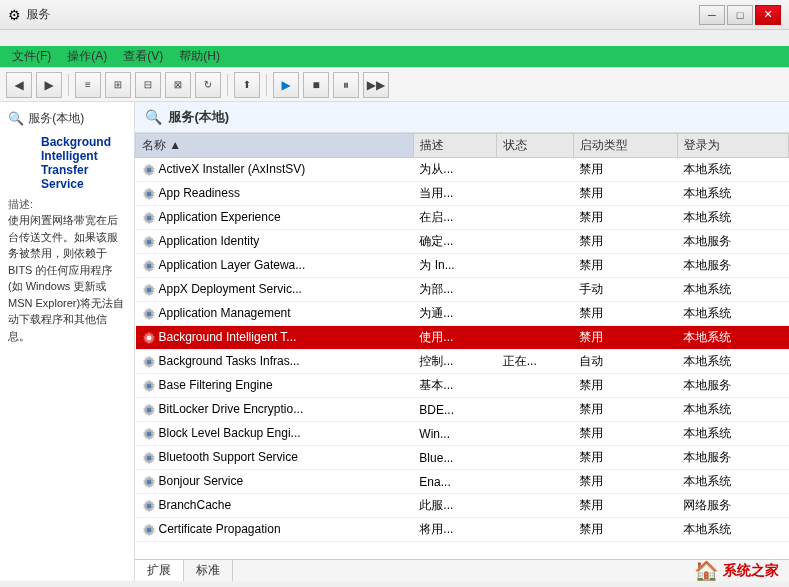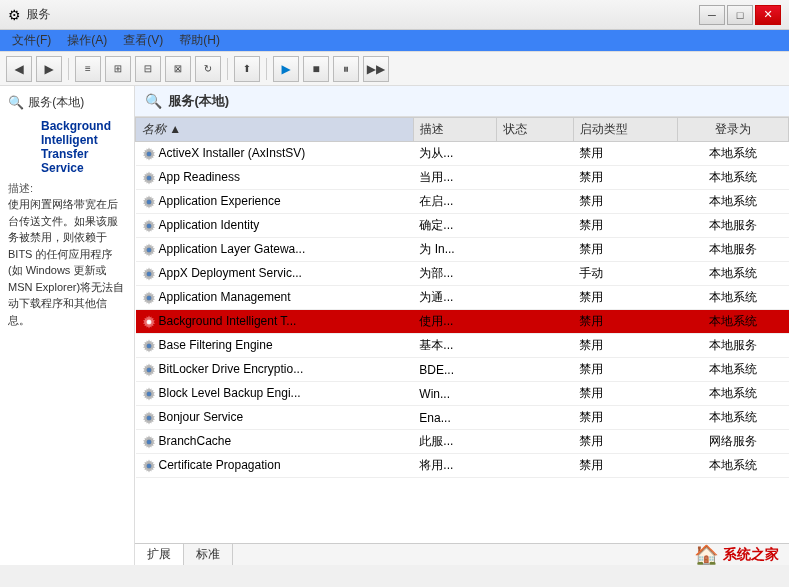--- a/index.html
+++ b/index.html
@@ -48,26 +48,27 @@
       color: #333;
     }
     .win-btn.close-btn {
       background: linear-gradient(to bottom, #e81123, #c40000);
       color: white;
       border-color: #c40000;
     }
 
     
     .menu-bar {
-      background: #3b82f6;
+      background: #22c55e;
       height: 22px;
       display: flex;
       align-items: center;
       border-bottom: 1px solid #ddd;
       padding: 0 4px;
+      margin-top: 16px;
     }
     .menu-item {
       padding: 2px 8px;
       cursor: pointer;
       font-size: 12px;
       color: #333;
     }
 
     
     .toolbar {
@@ -185,28 +186,27 @@
       text-align: left;
       font-size: 12px;
       font-weight: normal;
       color: #333;
       position: sticky;
       top: 0;
       white-space: nowrap;
     }
     thead th.sorted {
       background: #d0d8e8;
-      font-style: italic;
     }
     tbody tr {
       border-bottom: 1px solid #eee;
     }
     tbody tr.selected {
       background: #cc0000;
-      color: #000000;
+      color: #ffffff;
     }
     tbody td {
       padding: 3px 6px;
       font-size: 12px;
       white-space: nowrap;
       overflow: hidden;
       text-overflow: ellipsis;
       max-width: 0;
     }
 
@@ -250,21 +250,20 @@
       width: 55px;
       max-width: 55px;
     }
     .start-cell {
       width: 75px;
       max-width: 75px;
     }
     .login-cell {
       width: 80px;
       max-width: 80px;
-      text-align: center;
     }
   </style>
 </head>
 <body>
 
 <div class="title-bar">
   <div class="title-bar-left">
     <span style="font-size:14px;">⚙</span>
     <span class="title-text">服务</span>
   </div>
@@ -417,20 +416,31 @@
               <td class="desc-cell">使用...</td>
               <td class="status-cell"></td>
               <td class="start-cell">禁用</td>
               <td class="login-cell">本地系统</td>
             </tr>
             <tr>
               <td class="name-cell"><span style="display: inline-block; width: 14px; height: 14px; vertical-align: middle; margin-right: 3px; font-size: 12px;"><svg width="14" height="14" viewBox="0 0 14 14" xmlns="http://www.w3.org/2000/svg">
     <circle cx="7" cy="7" r="2.5" fill="#4a7fc1"></circle>
     <path d="M7 0.5 L8 2.5 L9.5 1.5 L9.5 3.5 L11.5 3 L11 5 L13 5.5 L11.5 7 L13 8.5 L11 9 L11.5 11 L9.5 10.5 L9.5 12.5 L8 11.5 L7 13.5 L6 11.5 L4.5 12.5 L4.5 10.5 L2.5 11 L3 9 L1 8.5 L2.5 7 L1 5.5 L3 5 L2.5 3 L4.5 3.5 L4.5 1.5 L6 2.5 Z" fill="#888" opacity="0.6"></path>
     <circle cx="7" cy="7" r="2" fill="#4a7fc1"></circle>
+  </svg></span>Background Tasks Infras...</td>
+              <td class="desc-cell">控制...</td>
+              <td class="status-cell">正在...</td>
+              <td class="start-cell">自动</td>
+              <td class="login-cell">本地系统</td>
+            </tr>
+            <tr>
+              <td class="name-cell"><span style="display: inline-block; width: 14px; height: 14px; vertical-align: middle; margin-right: 3px; font-size: 12px;"><svg width="14" height="14" viewBox="0 0 14 14" xmlns="http://www.w3.org/2000/svg">
+    <circle cx="7" cy="7" r="2.5" fill="#4a7fc1"></circle>
+    <path d="M7 0.5 L8 2.5 L9.5 1.5 L9.5 3.5 L11.5 3 L11 5 L13 5.5 L11.5 7 L13 8.5 L11 9 L11.5 11 L9.5 10.5 L9.5 12.5 L8 11.5 L7 13.5 L6 11.5 L4.5 12.5 L4.5 10.5 L2.5 11 L3 9 L1 8.5 L2.5 7 L1 5.5 L3 5 L2.5 3 L4.5 3.5 L4.5 1.5 L6 2.5 Z" fill="#888" opacity="0.6"></path>
+    <circle cx="7" cy="7" r="2" fill="#4a7fc1"></circle>
   </svg></span>Base Filtering Engine</td>
               <td class="desc-cell">基本...</td>
               <td class="status-cell"></td>
               <td class="start-cell">禁用</td>
               <td class="login-cell">本地服务</td>
             </tr>
             <tr>
               <td class="name-cell"><span style="display: inline-block; width: 14px; height: 14px; vertical-align: middle; margin-right: 3px; font-size: 12px;"><svg width="14" height="14" viewBox="0 0 14 14" xmlns="http://www.w3.org/2000/svg">
     <circle cx="7" cy="7" r="2.5" fill="#4a7fc1"></circle>
     <path d="M7 0.5 L8 2.5 L9.5 1.5 L9.5 3.5 L11.5 3 L11 5 L13 5.5 L11.5 7 L13 8.5 L11 9 L11.5 11 L9.5 10.5 L9.5 12.5 L8 11.5 L7 13.5 L6 11.5 L4.5 12.5 L4.5 10.5 L2.5 11 L3 9 L1 8.5 L2.5 7 L1 5.5 L3 5 L2.5 3 L4.5 3.5 L4.5 1.5 L6 2.5 Z" fill="#888" opacity="0.6"></path>
@@ -444,20 +454,31 @@
             <tr>
               <td class="name-cell"><span style="display: inline-block; width: 14px; height: 14px; vertical-align: middle; margin-right: 3px; font-size: 12px;"><svg width="14" height="14" viewBox="0 0 14 14" xmlns="http://www.w3.org/2000/svg">
     <circle cx="7" cy="7" r="2.5" fill="#4a7fc1"></circle>
     <path d="M7 0.5 L8 2.5 L9.5 1.5 L9.5 3.5 L11.5 3 L11 5 L13 5.5 L11.5 7 L13 8.5 L11 9 L11.5 11 L9.5 10.5 L9.5 12.5 L8 11.5 L7 13.5 L6 11.5 L4.5 12.5 L4.5 10.5 L2.5 11 L3 9 L1 8.5 L2.5 7 L1 5.5 L3 5 L2.5 3 L4.5 3.5 L4.5 1.5 L6 2.5 Z" fill="#888" opacity="0.6"></path>
     <circle cx="7" cy="7" r="2" fill="#4a7fc1"></circle>
   </svg></span>Block Level Backup Engi...</td>
               <td class="desc-cell">Win...</td>
               <td class="status-cell"></td>
               <td class="start-cell">禁用</td>
               <td class="login-cell">本地系统</td>
+            </tr>
+            <tr>
+              <td class="name-cell"><span style="display: inline-block; width: 14px; height: 14px; vertical-align: middle; margin-right: 3px; font-size: 12px;"><svg width="14" height="14" viewBox="0 0 14 14" xmlns="http://www.w3.org/2000/svg">
+    <circle cx="7" cy="7" r="2.5" fill="#4a7fc1"></circle>
+    <path d="M7 0.5 L8 2.5 L9.5 1.5 L9.5 3.5 L11.5 3 L11 5 L13 5.5 L11.5 7 L13 8.5 L11 9 L11.5 11 L9.5 10.5 L9.5 12.5 L8 11.5 L7 13.5 L6 11.5 L4.5 12.5 L4.5 10.5 L2.5 11 L3 9 L1 8.5 L2.5 7 L1 5.5 L3 5 L2.5 3 L4.5 3.5 L4.5 1.5 L6 2.5 Z" fill="#888" opacity="0.6"></path>
+    <circle cx="7" cy="7" r="2" fill="#4a7fc1"></circle>
+  </svg></span>Bluetooth Support Service</td>
+              <td class="desc-cell">Blue...</td>
+              <td class="status-cell"></td>
+              <td class="start-cell">禁用</td>
+              <td class="login-cell">本地服务</td>
             </tr>
             <tr>
               <td class="name-cell"><span style="display: inline-block; width: 14px; height: 14px; vertical-align: middle; margin-right: 3px; font-size: 12px;"><svg width="14" height="14" viewBox="0 0 14 14" xmlns="http://www.w3.org/2000/svg">
     <circle cx="7" cy="7" r="2.5" fill="#4a7fc1"></circle>
     <path d="M7 0.5 L8 2.5 L9.5 1.5 L9.5 3.5 L11.5 3 L11 5 L13 5.5 L11.5 7 L13 8.5 L11 9 L11.5 11 L9.5 10.5 L9.5 12.5 L8 11.5 L7 13.5 L6 11.5 L4.5 12.5 L4.5 10.5 L2.5 11 L3 9 L1 8.5 L2.5 7 L1 5.5 L3 5 L2.5 3 L4.5 3.5 L4.5 1.5 L6 2.5 Z" fill="#888" opacity="0.6"></path>
     <circle cx="7" cy="7" r="2" fill="#4a7fc1"></circle>
   </svg></span>Bonjour Service</td>
               <td class="desc-cell">Ena...</td>
               <td class="status-cell"></td>
               <td class="start-cell">禁用</td>

